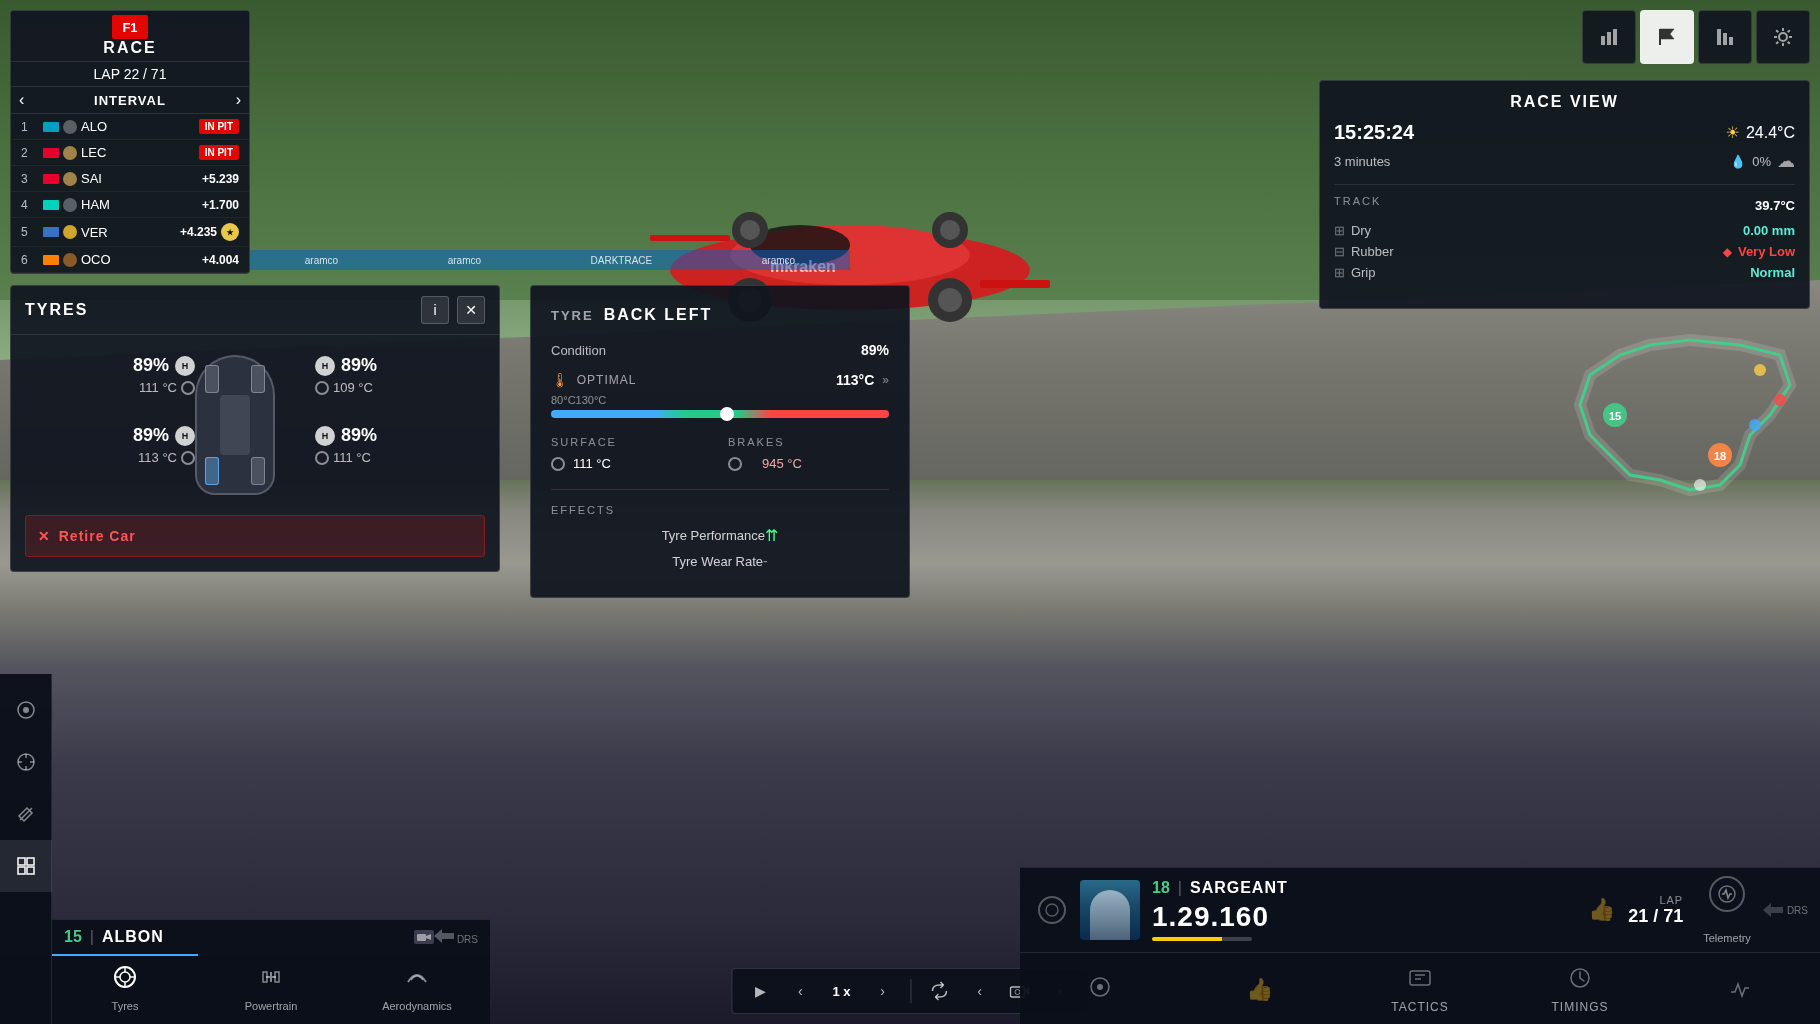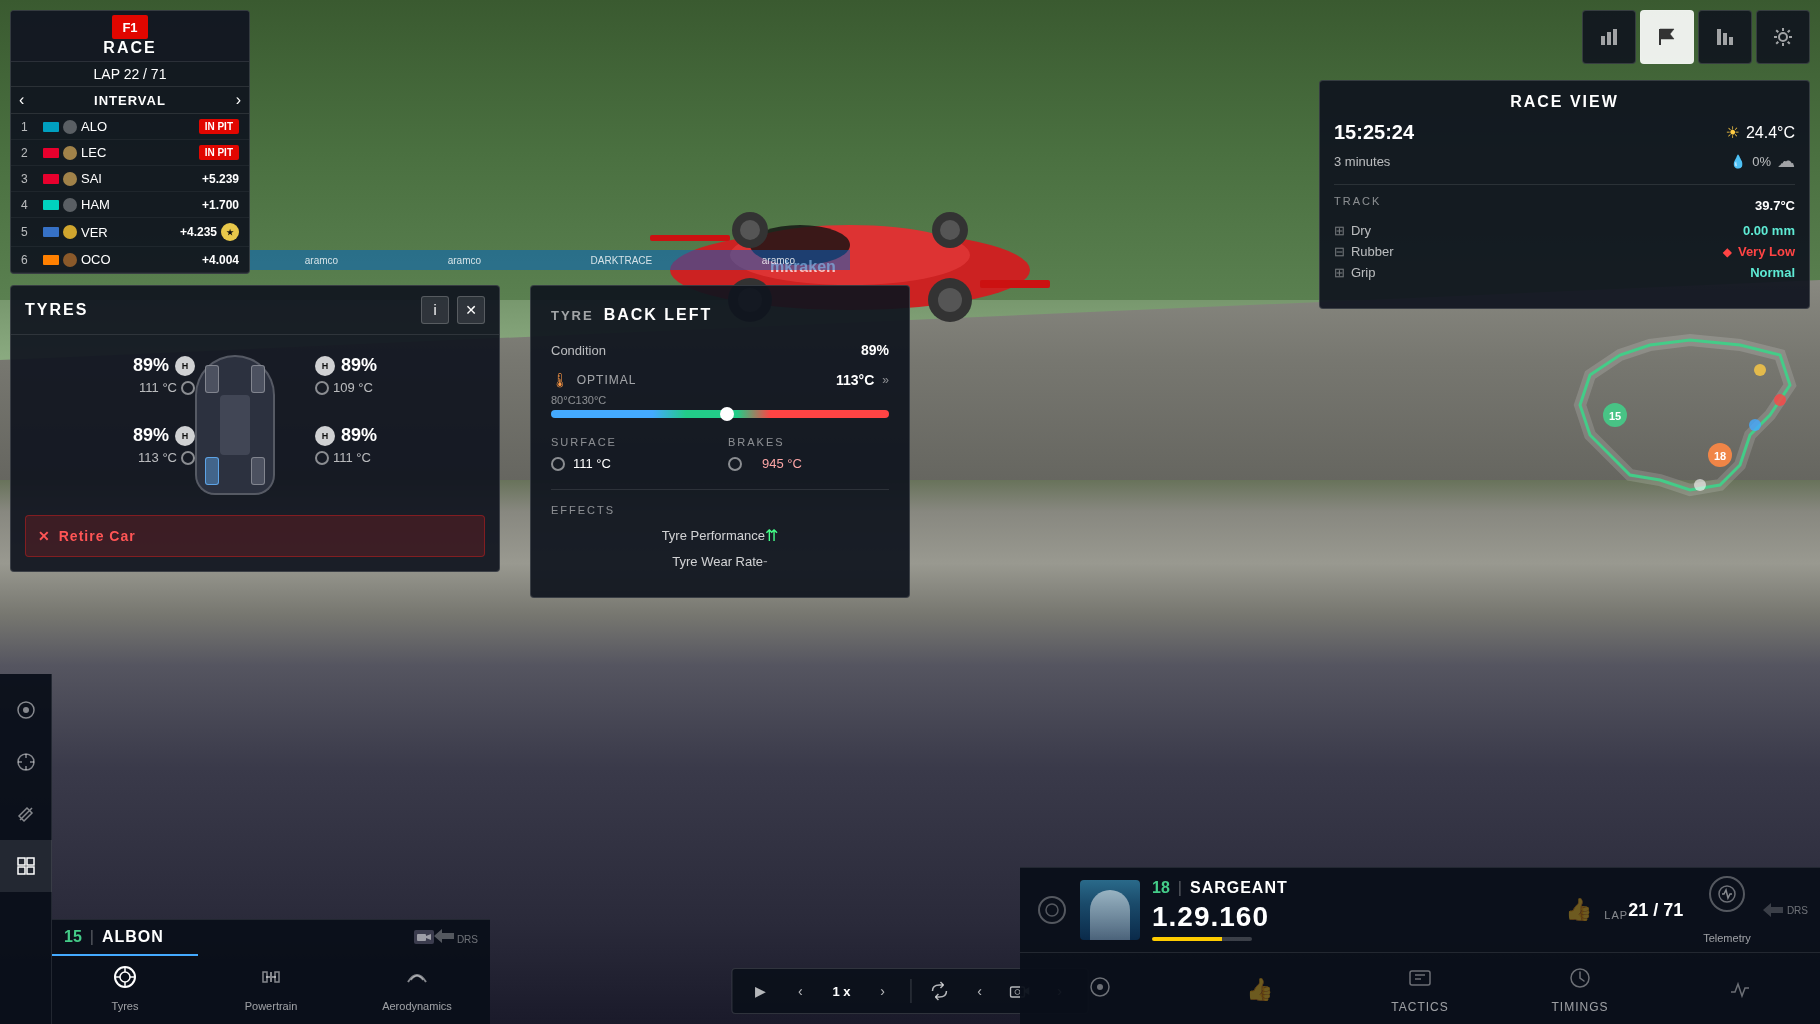--- a/index.html
+++ b/index.html
@@ -785,21 +785,21 @@
     .lap-indicator {
       height: 4px;
       width: 100px;
       background: linear-gradient(90deg, #ffcc00 0%, #ffcc00 70%, rgba(255,255,255,0.2) 70%);
       border-radius: 2px;
       margin-top: 4px;
     }
 
     .sargeant-lap-info {
       display: flex;
-      flex-direction: row;
+      flex-direction: column;
       align-items: flex-end;
       margin-right: 20px;
     }
 
     .lap-label {
       color: rgba(255,255,255,0.5);
       font-size: 11px;
       letter-spacing: 1px;
     }
 

